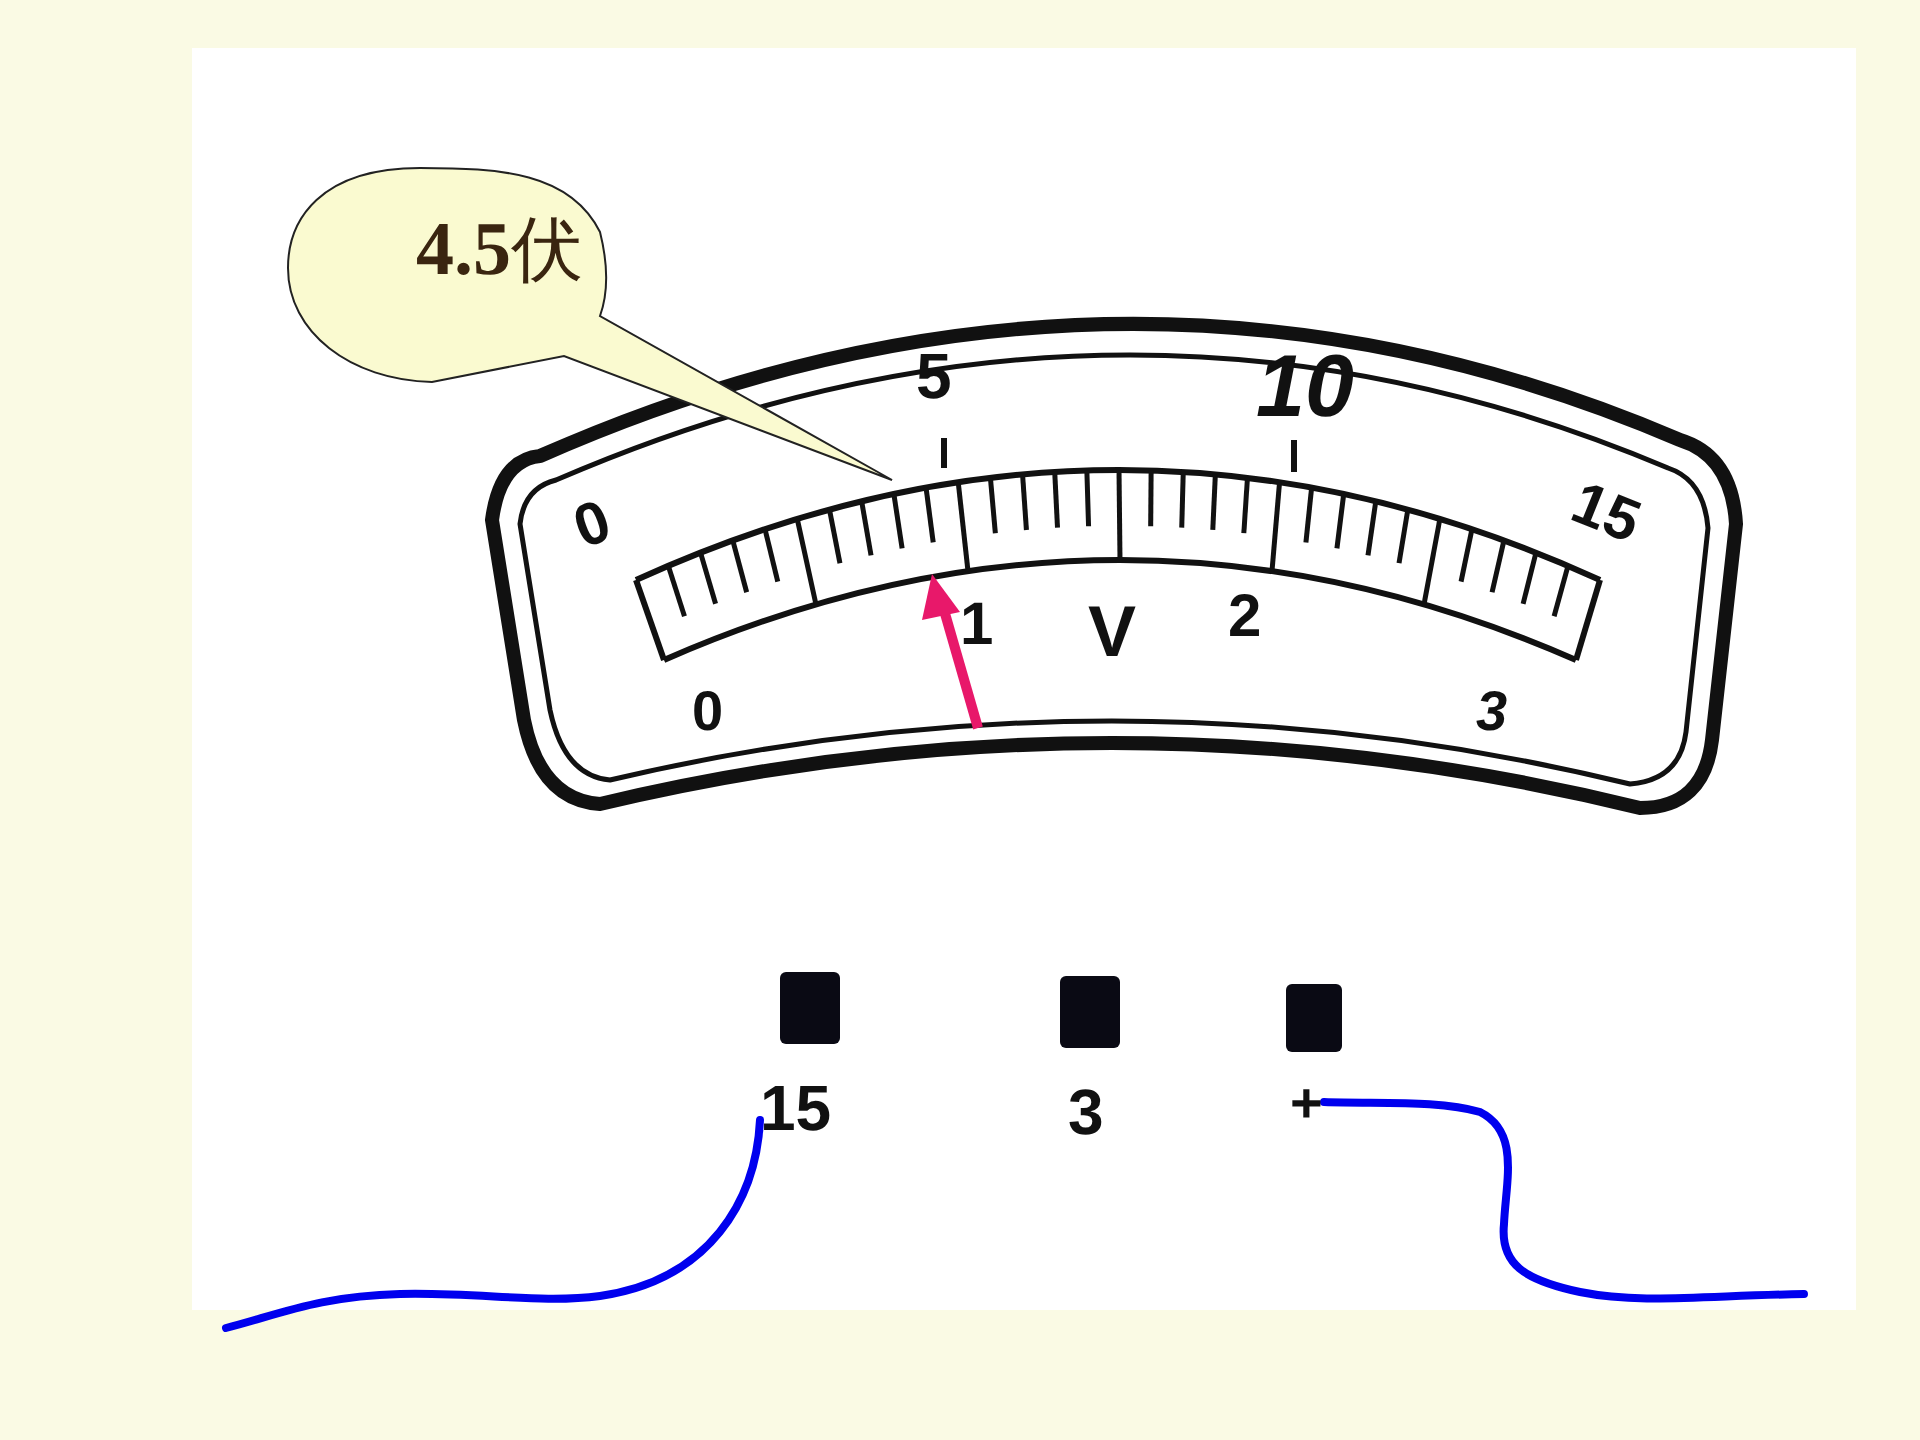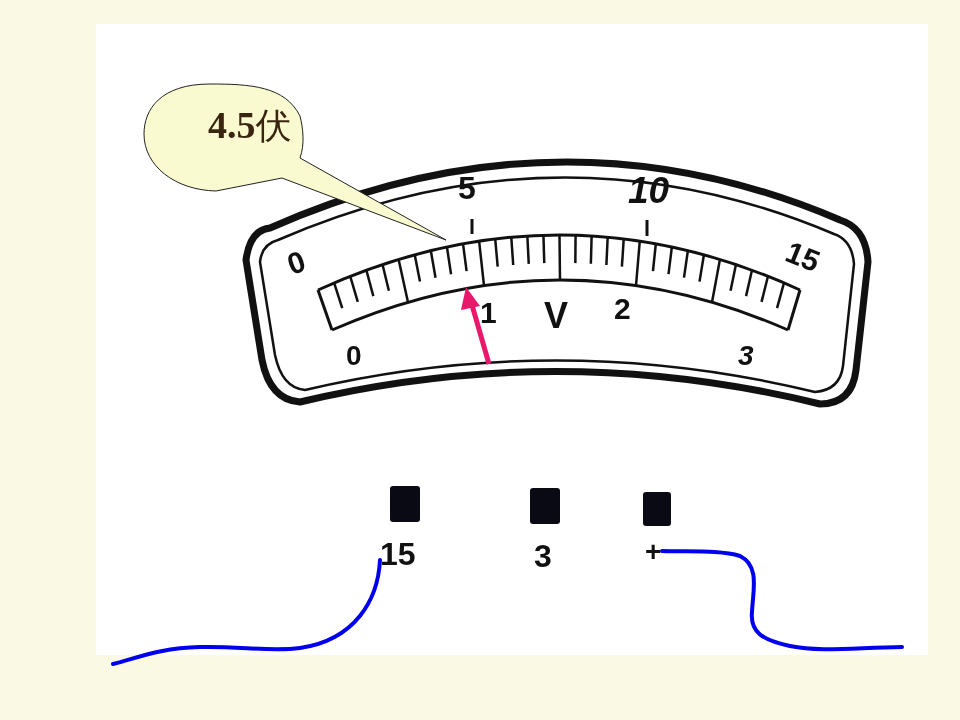--- a/index.html
+++ b/index.html
@@ -80,21 +80,21 @@
     <path d="M662,551 C690,552 720,550 740,556 C760,566 753,590 752,612 C750,632 762,640 790,646 C820,652 850,648 902,647"></path>
   </g>
 </svg>
 
 <div class="bubble-text">
   <span class="num">4.5</span><span class="unit">伏</span>
 </div>
 
 <span class="lbl" style="left:288px;top:248px;font-size:30px;transform:rotate(-20deg);">0</span>
 <span class="lbl" style="left:458px;top:172px;font-size:32px;">5</span>
-<span class="lbl" style="left:628px;top:172px;font-size:37px;font-style:italic;">10</span>
+<span class="lbl" style="left:628px;top:172px;font-size:44px;font-style:italic;">10</span>
 <span class="lbl" style="left:786px;top:242px;font-size:30px;transform:rotate(22deg);">15</span>
 
 <span class="lbl" style="left:346px;top:342px;font-size:28px;">0</span>
 <span class="lbl" style="left:480px;top:298px;font-size:30px;">1</span>
 <span class="lbl" style="left:544px;top:298px;font-size:36px;">V</span>
 <span class="lbl" style="left:614px;top:294px;font-size:30px;">2</span>
 <span class="lbl" style="left:738px;top:342px;font-size:28px;font-style:italic;">3</span>
 
 <div class="term" style="left:390px;top:486px;"></div>
 <div class="term" style="left:530px;top:488px;"></div>

